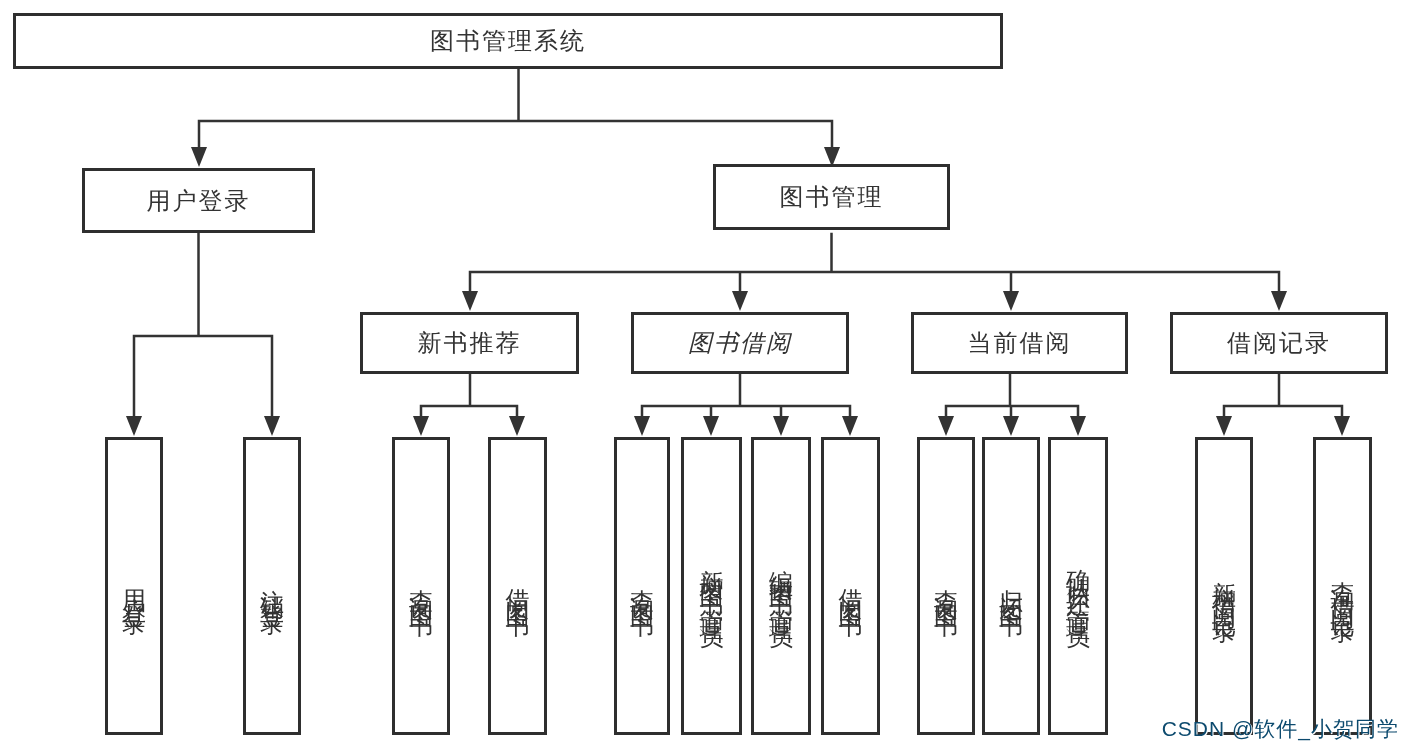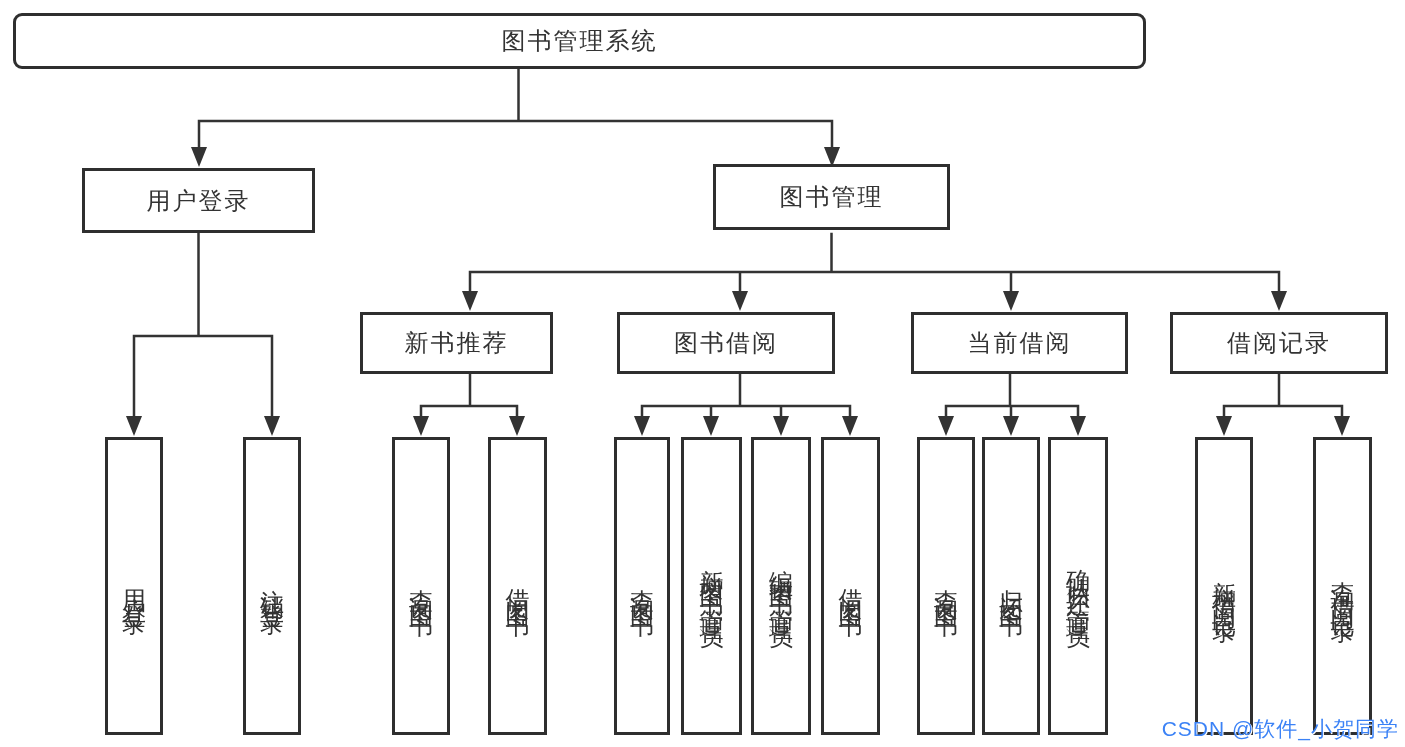--- a/index.html
+++ b/index.html
@@ -46,21 +46,21 @@
     letter-spacing: 8px;
     line-height: 1;
     color: #333333;
   }
   .watermark {
     position: absolute;
     right: 6px;
     bottom: 4px;
     font-size: 21px;
     letter-spacing: 1px;
-    color: #3b82f6;
+    color: #0c4a6e;
     text-shadow: 1px 1px 0 #ffffff;
     z-index: 5;
     white-space: nowrap;
   }
 </style>
 </head>
 <body>
 
 <div class="stage">
 
@@ -90,27 +90,27 @@
       <polygon points="781,436 773,416 789,416"></polygon>
       <polygon points="850,436 842,416 858,416"></polygon>
       <polygon points="946,436 938,416 954,416"></polygon>
       <polygon points="1011,436 1003,416 1019,416"></polygon>
       <polygon points="1078,436 1070,416 1086,416"></polygon>
       <polygon points="1224,436 1216,416 1232,416"></polygon>
       <polygon points="1342,436 1334,416 1350,416"></polygon>
     </g>
   </svg>
 
-  <div class="hbox" style="left:13px; top:13px; width:1133px; height:56px;border-radius:9px;">图书管理系统</div>
+  <div class="hbox" style="left:13px; top:13px; width:990px; height:56px;">图书管理系统</div>
 
   <div class="hbox" style="left:82px; top:168px; width:233px; height:65px;">用户登录</div>
   <div class="hbox" style="left:713px; top:164px; width:237px; height:66px;">图书管理</div>
 
-  <div class="hbox" style="left:360px; top:312px; width:193px; height:62px;">新书推荐</div>
-  <div class="hbox" style="left:617px; top:312px; width:218px; height:62px;">图书借阅</div>
+  <div class="hbox" style="left:360px; top:312px; width:219px; height:62px;">新书推荐</div>
+  <div class="hbox" style="left:631px; top:312px; width:218px; height:62px;font-style:italic;">图书借阅</div>
   <div class="hbox" style="left:902px; top:312px; width:217px; height:62px;margin-left:9px;">当前借阅</div>
   <div class="hbox" style="left:1170px; top:312px; width:218px; height:62px;">借阅记录</div>
 
   <div class="vbox" style="left:105px; width:58px;">用户登录</div>
   <div class="vbox" style="left:243px; width:58px;">注销登录</div>
 
   <div class="vbox" style="left:392px; width:58px;">查询图书</div>
   <div class="vbox" style="left:488px; width:59px;">借阅图书</div>
 
   <div class="vbox" style="left:614px; width:56px;">查询图书</div>

